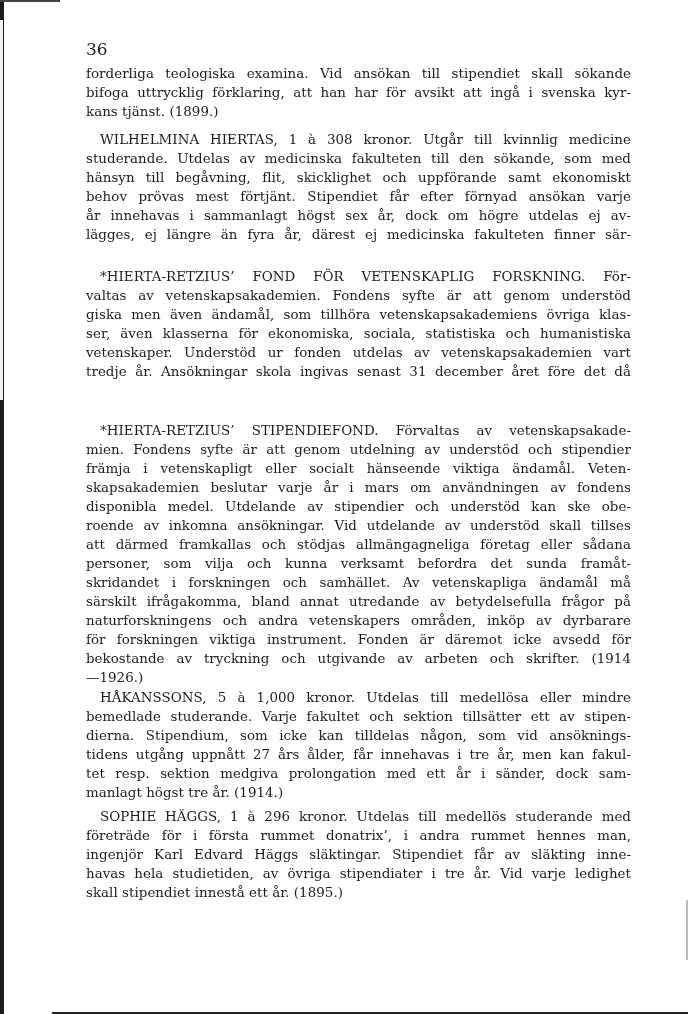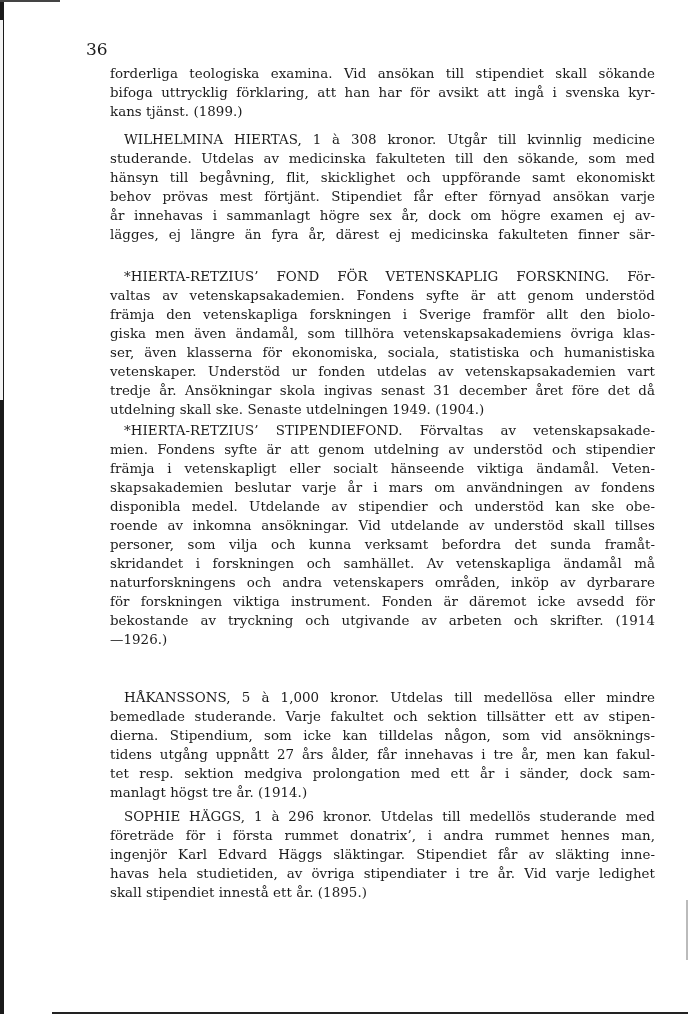--- a/index.html
+++ b/index.html
@@ -11,21 +11,21 @@
     .scan-edge-right { position: absolute; right: 0; top: 900px; width: 2px; height: 60px; background: #bbb; }
     .page {
       position: absolute; left: 86px; top: 0; width: 545px;
       font-family: "DejaVu Serif", "Liberation Serif", serif;
       color: #1b1b1b;
     }
     .page-number {
       position: absolute; left: 0; top: 40px;
       font-size: 17px; line-height: 18px;
     }
-    .para { position: absolute; left: 0; width: 545px; margin-left: 24px; }
+    .para { position: absolute; left: 0; width: 545px; }
     .line {
       display: block; height: 19px; line-height: 19px;
       font-size: 13.4px; white-space: nowrap;
       text-align: justify; text-align-last: justify;
       letter-spacing: 0.05px;
     }
     .line.last { text-align-last: left; }
     .line.indent { padding-left: 14px; }
   </style>
 </head>
@@ -43,42 +43,42 @@
   <div class="para" style="top:64px">
       <span class="line">forderliga teologiska examina. Vid ansökan till stipendiet skall sökande</span>
       <span class="line">bifoga uttrycklig förklaring, att han har för avsikt att ingå i svenska kyr-</span>
       <span class="line last">kans tjänst. (1899.)</span>
     </div>
   <div class="para" style="top:130px">
       <span class="line indent">WILHELMINA HIERTAS, 1 à 308 kronor. Utgår till kvinnlig medicine</span>
       <span class="line">studerande. Utdelas av medicinska fakulteten till den sökande, som med</span>
       <span class="line">hänsyn till begåvning, flit, skicklighet och uppförande samt ekonomiskt</span>
       <span class="line">behov prövas mest förtjänt. Stipendiet får efter förnyad ansökan varje</span>
-      <span class="line">år innehavas i sammanlagt högre sex år, dock om högre examen ej av-</span>
+      <span class="line">år innehavas i sammanlagt högst sex år, dock om högre utdelas ej av-</span>
       <span class="line">lägges, ej längre än fyra år, därest ej medicinska fakulteten finner sär-</span>
     </div>
   <div class="para" style="top:267px">
       <span class="line indent">*HIERTA-RETZIUS’ FOND FÖR VETENSKAPLIG FORSKNING. För-</span>
       <span class="line">valtas av vetenskapsakademien. Fondens syfte är att genom understöd</span>
-      <span class="line">främja den vetenskapliga forskningen i Sverige framför allt den biolo-</span>
       <span class="line">giska men även ändamål, som tillhöra vetenskapsakademiens övriga klas-</span>
       <span class="line">ser, även klasserna för ekonomiska, sociala, statistiska och humanistiska</span>
       <span class="line">vetenskaper. Understöd ur fonden utdelas av vetenskapsakademien vart</span>
       <span class="line">tredje år. Ansökningar skola ingivas senast 31 december året före det då</span>
-      <span class="line last">utdelning skall ske. Senaste utdelningen 1949. (1904.)</span>
     </div>
   <div class="para" style="top:421px">
       <span class="line indent">*HIERTA-RETZIUS’ STIPENDIEFOND. Förvaltas av vetenskapsakade-</span>
       <span class="line">mien. Fondens syfte är att genom utdelning av understöd och stipendier</span>
       <span class="line">främja i vetenskapligt eller socialt hänseende viktiga ändamål. Veten-</span>
       <span class="line">skapsakademien beslutar varje år i mars om användningen av fondens</span>
       <span class="line">disponibla medel. Utdelande av stipendier och understöd kan ske obe-</span>
       <span class="line">roende av inkomna ansökningar. Vid utdelande av understöd skall tillses</span>
+      <span class="line">att därmed framkallas och stödjas allmängagneliga företag eller sådana</span>
       <span class="line">personer, som vilja och kunna verksamt befordra det sunda framåt-</span>
       <span class="line">skridandet i forskningen och samhället. Av vetenskapliga ändamål må</span>
+      <span class="line">särskilt ifrågakomma, bland annat utredande av betydelsefulla frågor på</span>
       <span class="line">naturforskningens och andra vetenskapers områden, inköp av dyrbarare</span>
       <span class="line">för forskningen viktiga instrument. Fonden är däremot icke avsedd för</span>
       <span class="line">bekostande av tryckning och utgivande av arbeten och skrifter. (1914</span>
       <span class="line last">—1926.)</span>
     </div>
   <div class="para" style="top:688px">
       <span class="line indent">HÅKANSSONS, 5 à 1,000 kronor. Utdelas till medellösa eller mindre</span>
       <span class="line">bemedlade studerande. Varje fakultet och sektion tillsätter ett av stipen-</span>
       <span class="line">dierna. Stipendium, som icke kan tilldelas någon, som vid ansöknings-</span>
       <span class="line">tidens utgång uppnått 27 års ålder, får innehavas i tre år, men kan fakul-</span>

